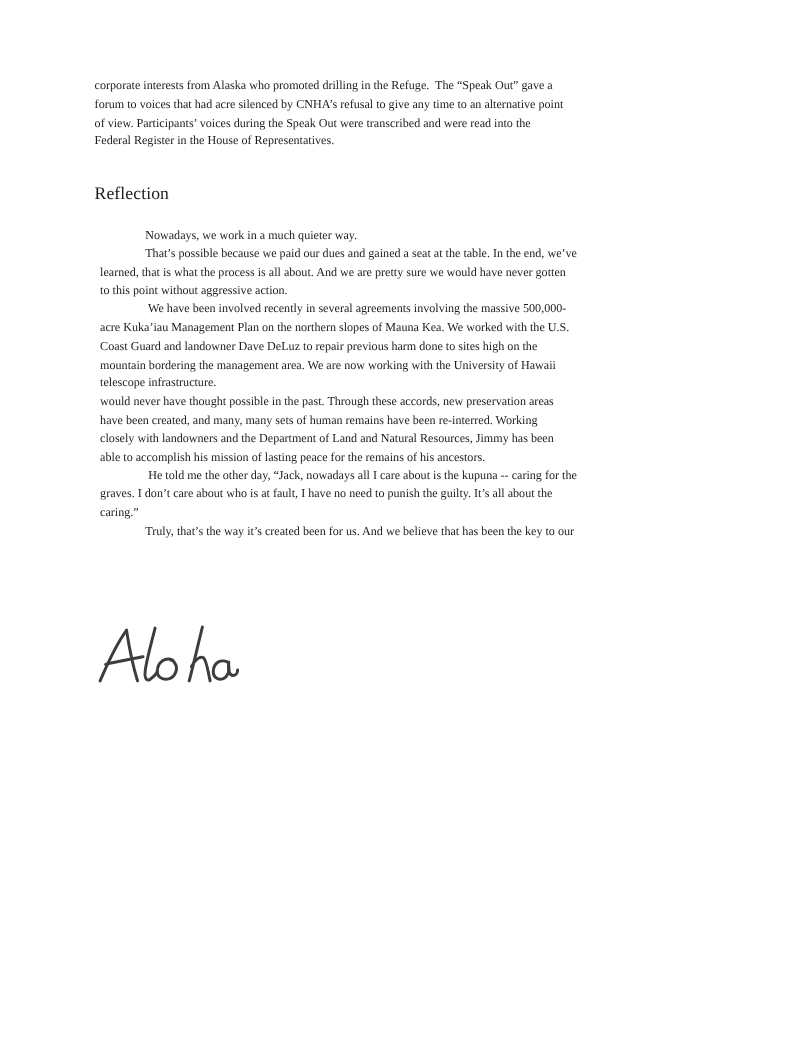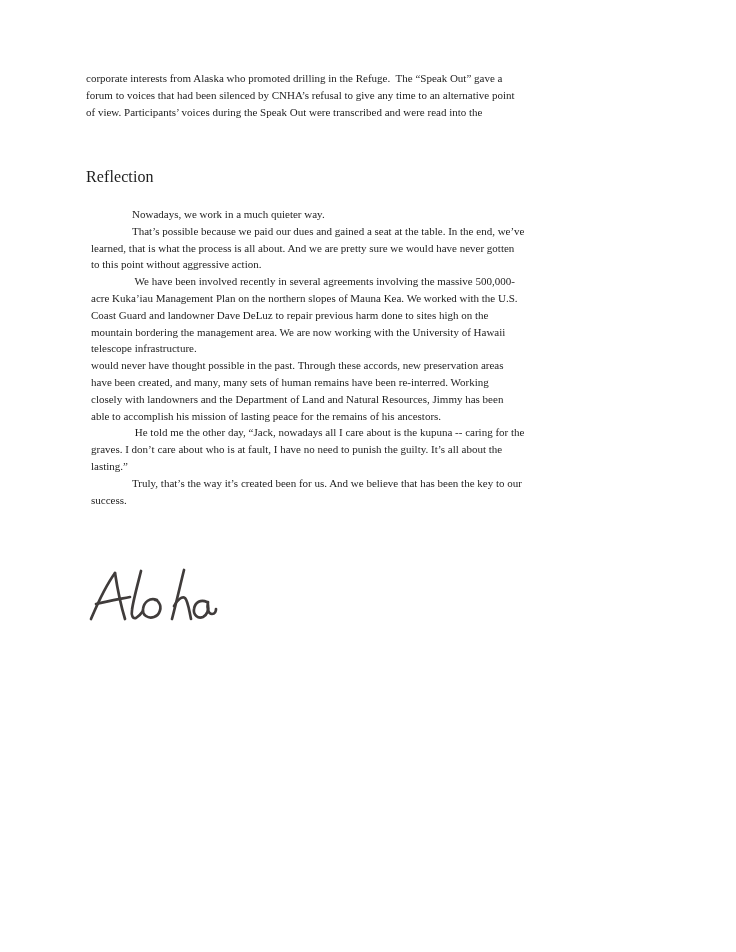--- a/index.html
+++ b/index.html
@@ -56,45 +56,45 @@
     stroke-linejoin: round;
   }
 </style>
 </head>
 <body>
 
 <div class="page" style="background: rgb(255, 255, 255); color: rgb(29, 29, 29);">
 
   <div class="intro" id="intro">
       <div class="line">corporate interests from Alaska who promoted drilling in the Refuge.  The “Speak Out” gave a</div>
-      <div class="line">forum to voices that had been silenced by CNHA’s refusal to give any time to an alternative point</div>
+      <div class="line">forum to voices that had acre silenced by CNHA’s refusal to give any time to an alternative point</div>
       <div class="line">of view. Participants’ voices during the Speak Out were transcribed and were read into the</div>
+      <div class="line">Federal Register in the House of Representatives.</div>
     </div>
 
   <div class="heading">Reflection</div>
 
   <div class="bodytext" id="bodytext">
       <div class="line indent">Nowadays, we work in a much quieter way.</div>
       <div class="line indent">That’s possible because we paid our dues and gained a seat at the table. In the end, we’ve</div>
       <div class="line">learned, that is what the process is all about. And we are pretty sure we would have never gotten</div>
       <div class="line">to this point without aggressive action.</div>
       <div class="line indent"> We have been involved recently in several agreements involving the massive 500,000-</div>
       <div class="line">acre Kuka’iau Management Plan on the northern slopes of Mauna Kea. We worked with the U.S.</div>
       <div class="line">Coast Guard and landowner Dave DeLuz to repair previous harm done to sites high on the</div>
       <div class="line">mountain bordering the management area. We are now working with the University of Hawaii</div>
       <div class="line">telescope infrastructure.</div>
       <div class="line">would never have thought possible in the past. Through these accords, new preservation areas</div>
       <div class="line">have been created, and many, many sets of human remains have been re-interred. Working</div>
       <div class="line">closely with landowners and the Department of Land and Natural Resources, Jimmy has been</div>
       <div class="line">able to accomplish his mission of lasting peace for the remains of his ancestors.</div>
       <div class="line indent"> He told me the other day, “Jack, nowadays all I care about is the kupuna -- caring for the</div>
       <div class="line">graves. I don’t care about who is at fault, I have no need to punish the guilty. It’s all about the</div>
-      <div class="line">lasting.”</div>
+      <div class="line">caring.”</div>
       <div class="line indent">Truly, that’s the way it’s created been for us. And we believe that has been the key to our</div>
-      <div class="line">success.</div>
     </div>
 
   <div class="signature">
     <svg width="130" height="56" viewBox="0 0 130 56">
       <title>Aloha</title>
 
       <path d="M3,51 C6,44 16,20 27,5" stroke="#403c3b"></path>
       <path d="M27,5 C29,18 33,38 37,51" stroke="#403c3b"></path>
       <path d="M8,36 C20,33 32,31 42,29" stroke="#403c3b"></path>
 

